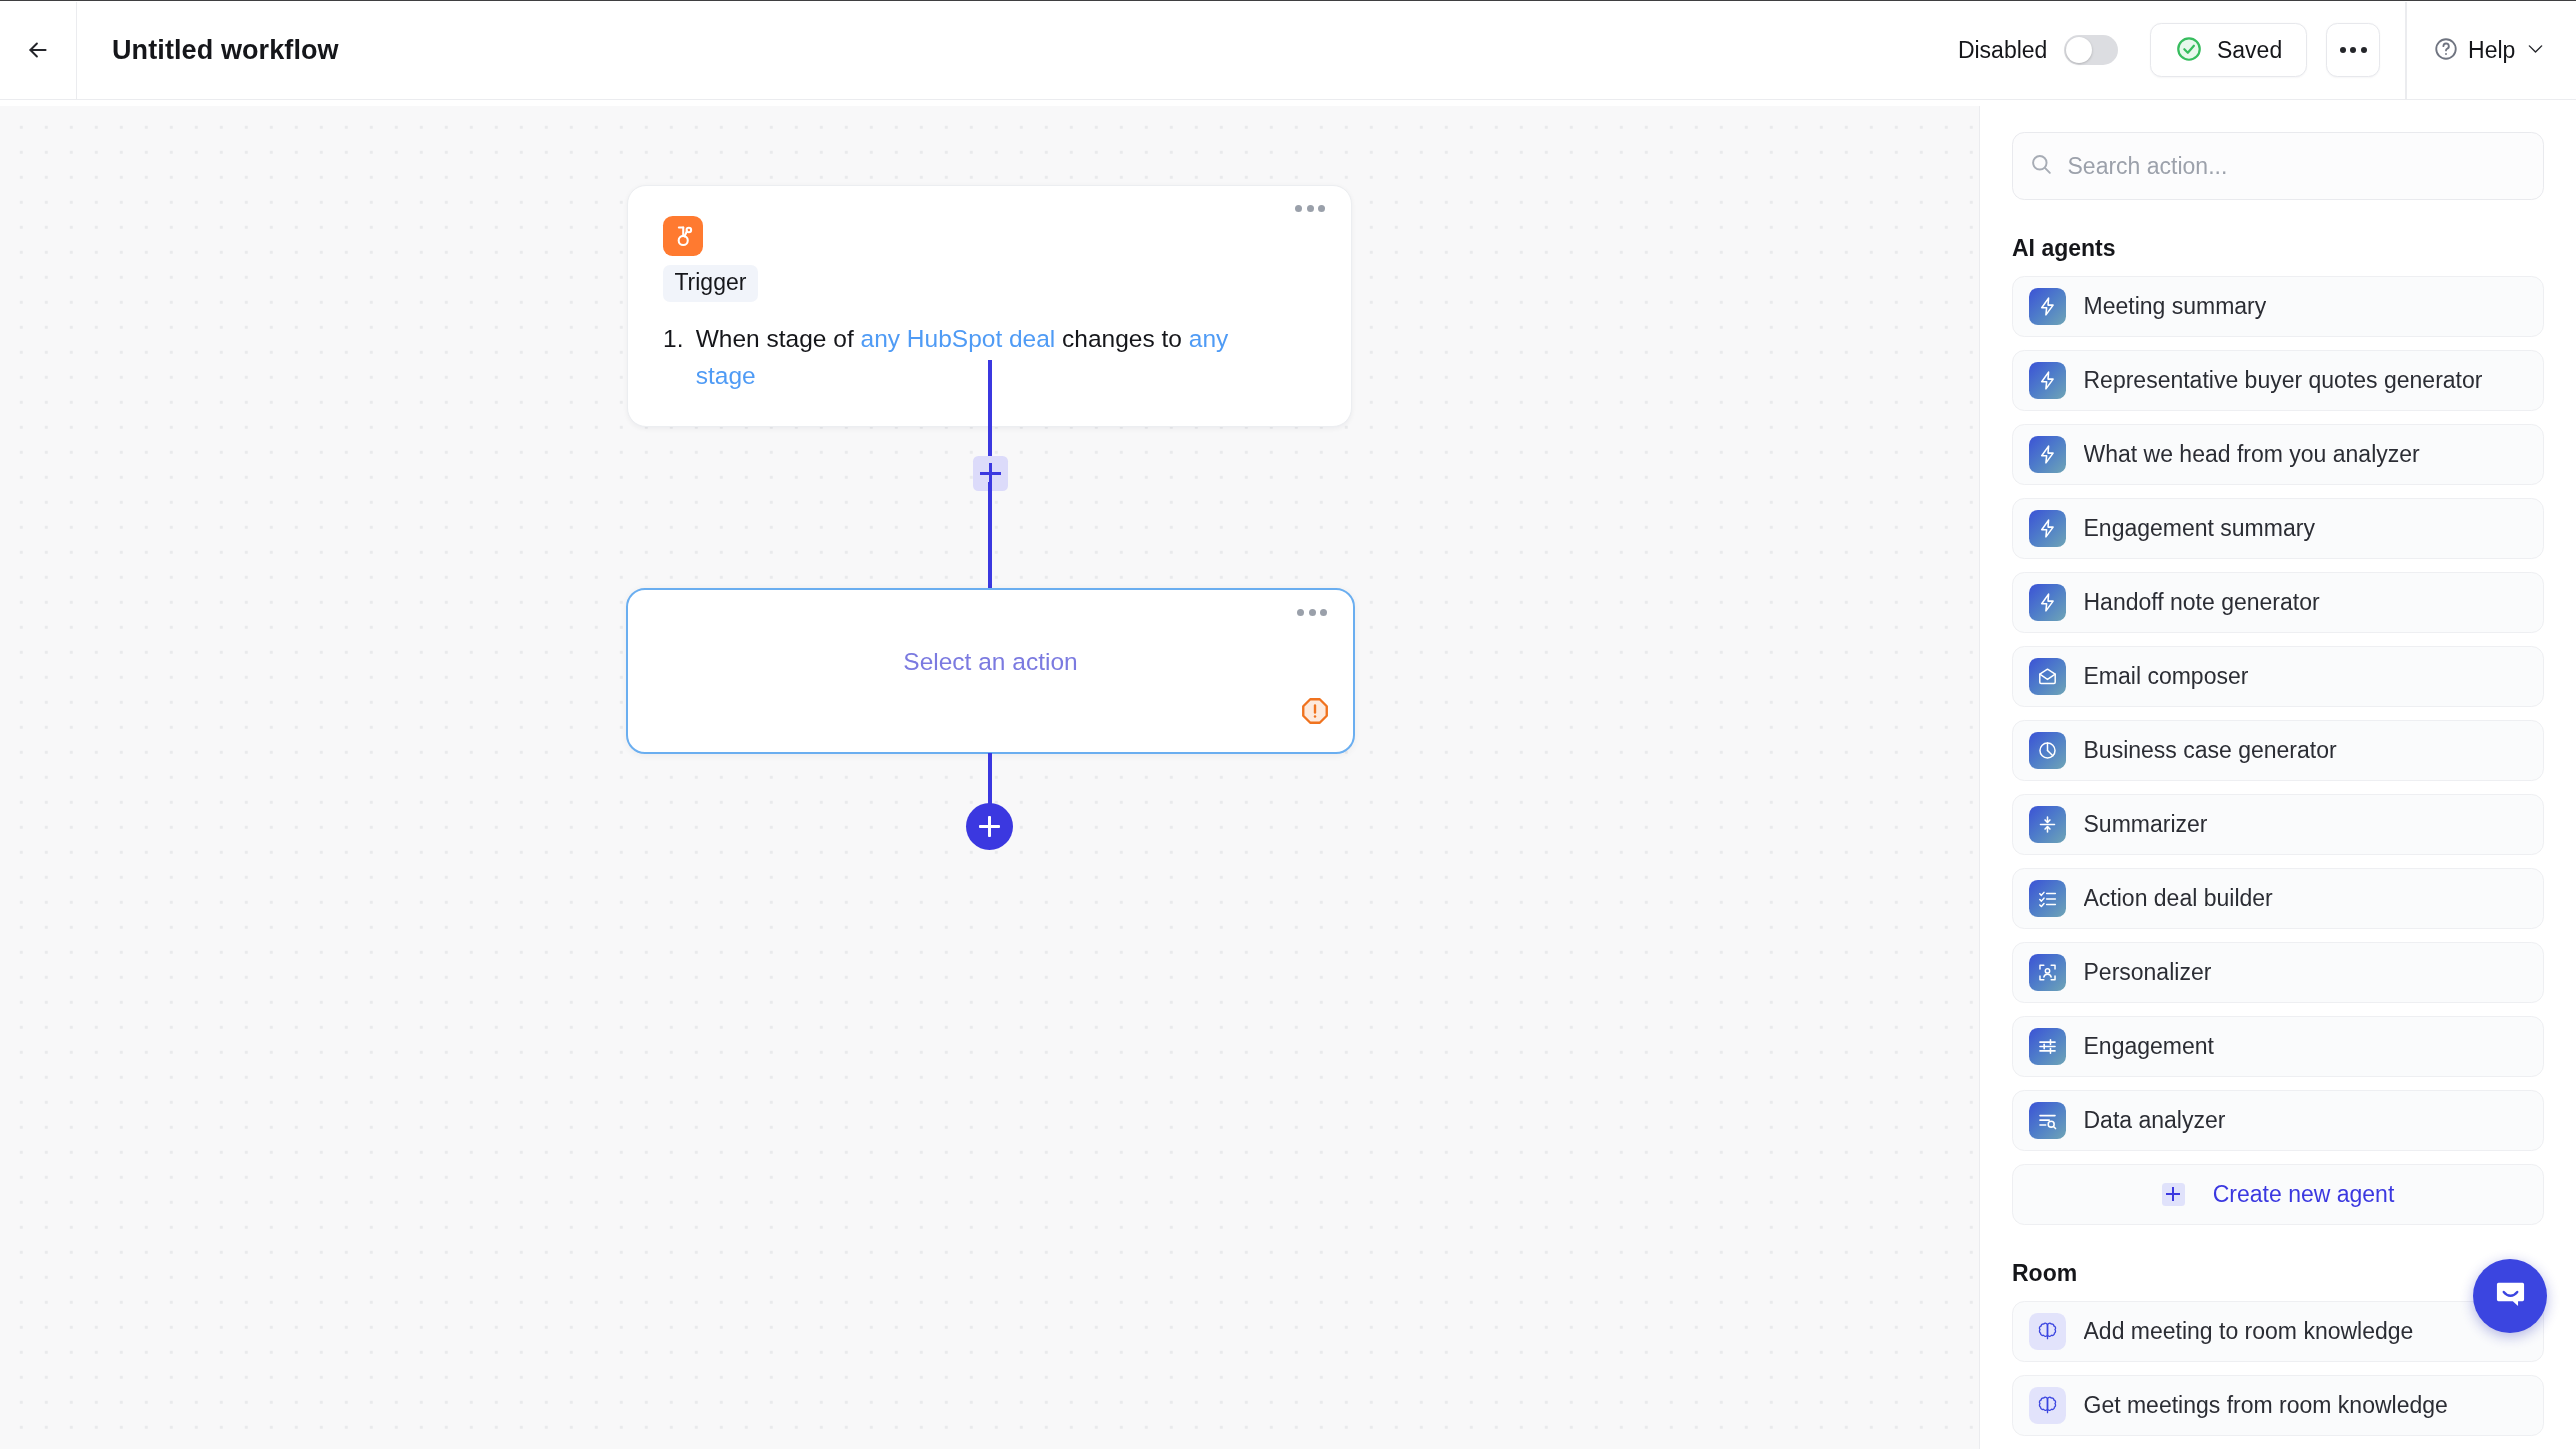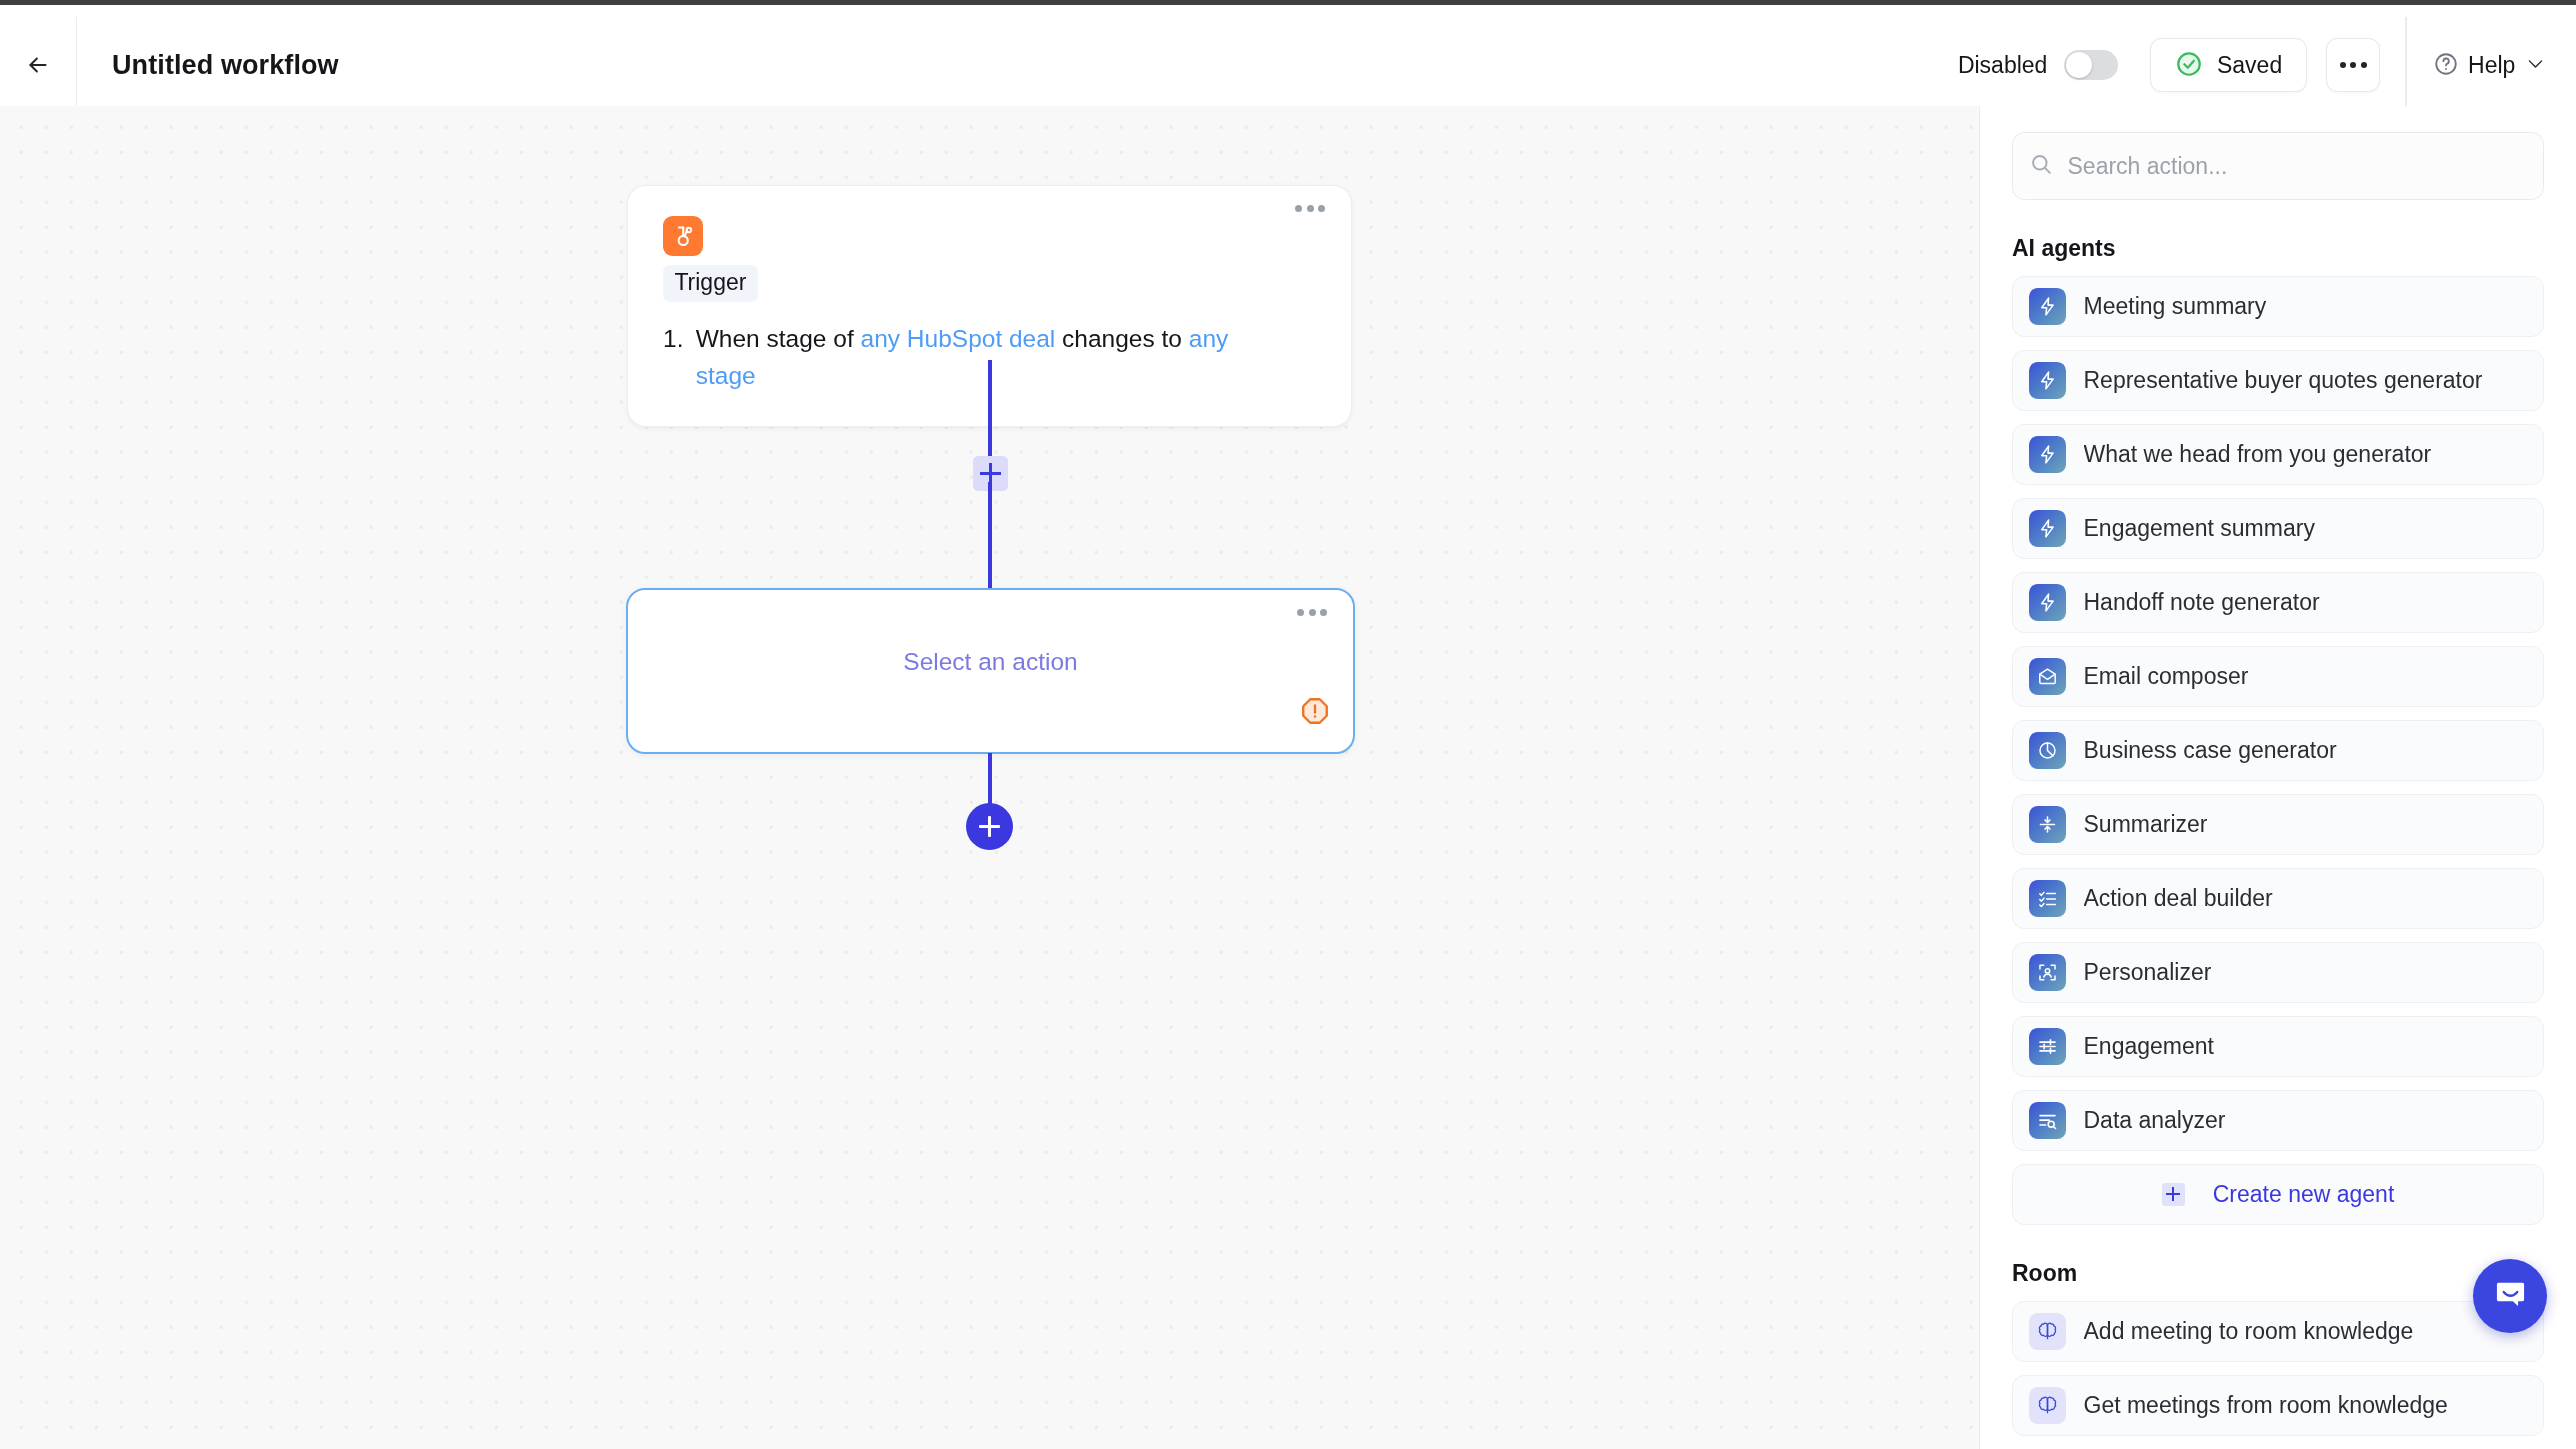--- a/index.html
+++ b/index.html
@@ -23,21 +23,21 @@
   .top-strip {
     position: absolute;
     left: 0; top: 0;
     width: 2576px; height: 5.3px;
     background: #3f3f41;
   }
 
   
   .header {
     position: absolute;
-    left: 0; top: 16px;
+    left: 0; top: 1px;
     width: 2576px; height: 99px;
     background: #ffffff;
     border-bottom: 1.8px solid #ebecef;
     display: flex;
     align-items: center;
   }
   .header-back {
     width: 77px;
     height: 97px;
     display: flex;
@@ -559,21 +559,21 @@
       </div>
       <div class="row-label">Representative buyer quotes generator</div>
     </div>
 
     <div class="list-row">
       <div class="row-icon">
         <svg width="21" height="21" viewBox="0 0 24 24" fill="none" stroke="#ffffff" stroke-width="1.8" stroke-linecap="round" stroke-linejoin="round">
           <polygon points="13.2 2.4 5.4 13.4 11 13.4 10.2 21.6 18.4 10.4 12.6 10.4"></polygon>
         </svg>
       </div>
-      <div class="row-label">What we head from you generator</div>
+      <div class="row-label">What we head from you analyzer</div>
     </div>
 
     <div class="list-row">
       <div class="row-icon">
         <svg width="21" height="21" viewBox="0 0 24 24" fill="none" stroke="#ffffff" stroke-width="1.8" stroke-linecap="round" stroke-linejoin="round">
           <polygon points="13.2 2.4 5.4 13.4 11 13.4 10.2 21.6 18.4 10.4 12.6 10.4"></polygon>
         </svg>
       </div>
       <div class="row-label">Engagement summary</div>
     </div>

